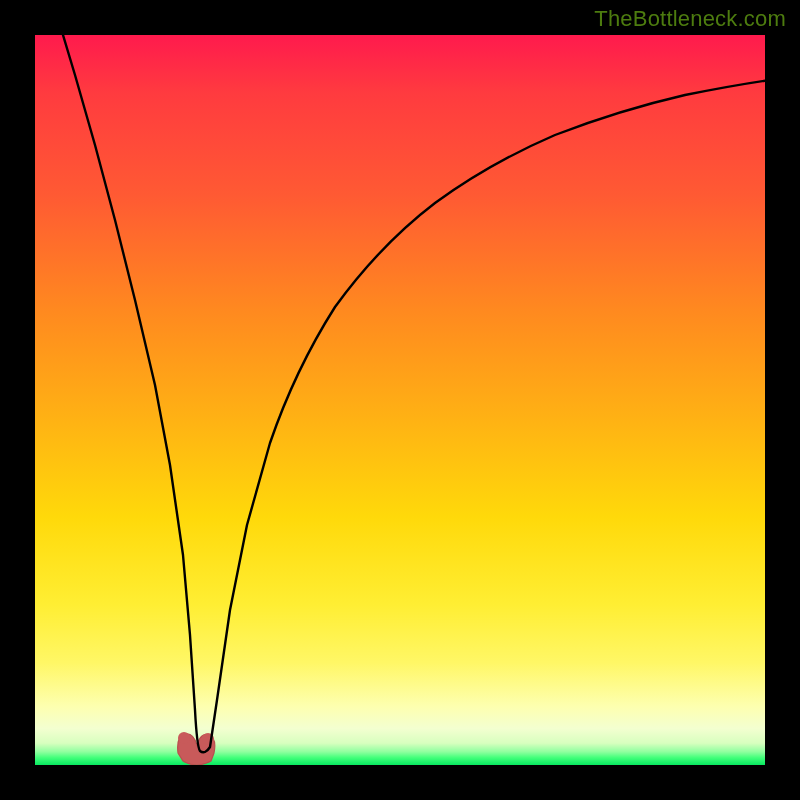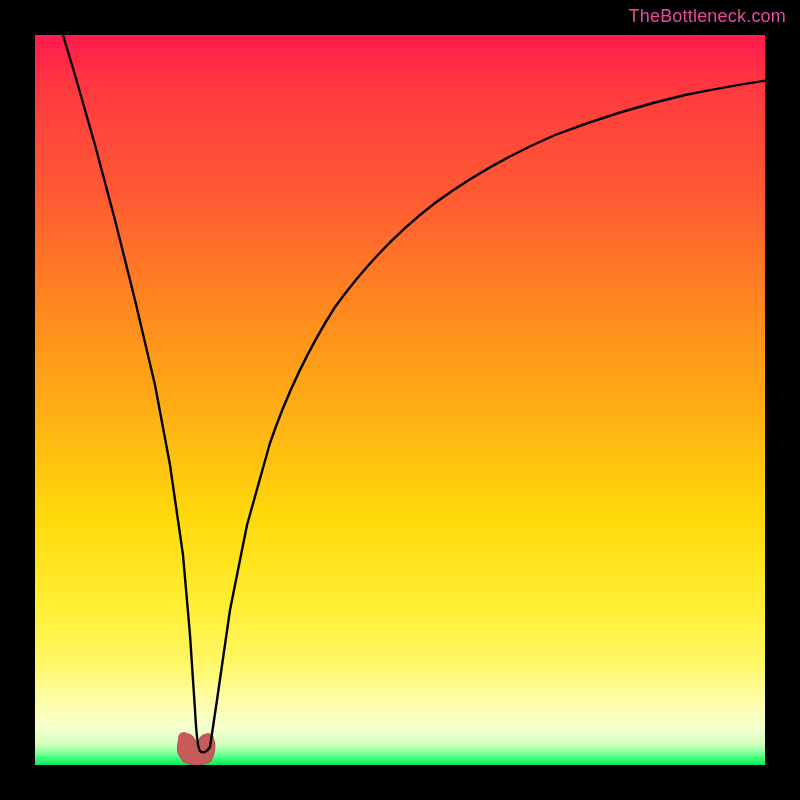--- a/index.html
+++ b/index.html
@@ -53,22 +53,22 @@
     position: absolute;
     inset: 0;
     width: 100%;
     height: 100%;
     overflow: visible;
   }
   .watermark {
     position: absolute;
     top: 6px;
     right: 14px;
-    color: #ec4899;
-    font-size: 18px;
+    color: #4d7c0f;
+    font-size: 22px;
     font-weight: 500;
     letter-spacing: 0.2px;
     user-select: none;
     margin-left: 40px;
   }
 </style>
 </head>
 <body>
 
 <div class="frame">

